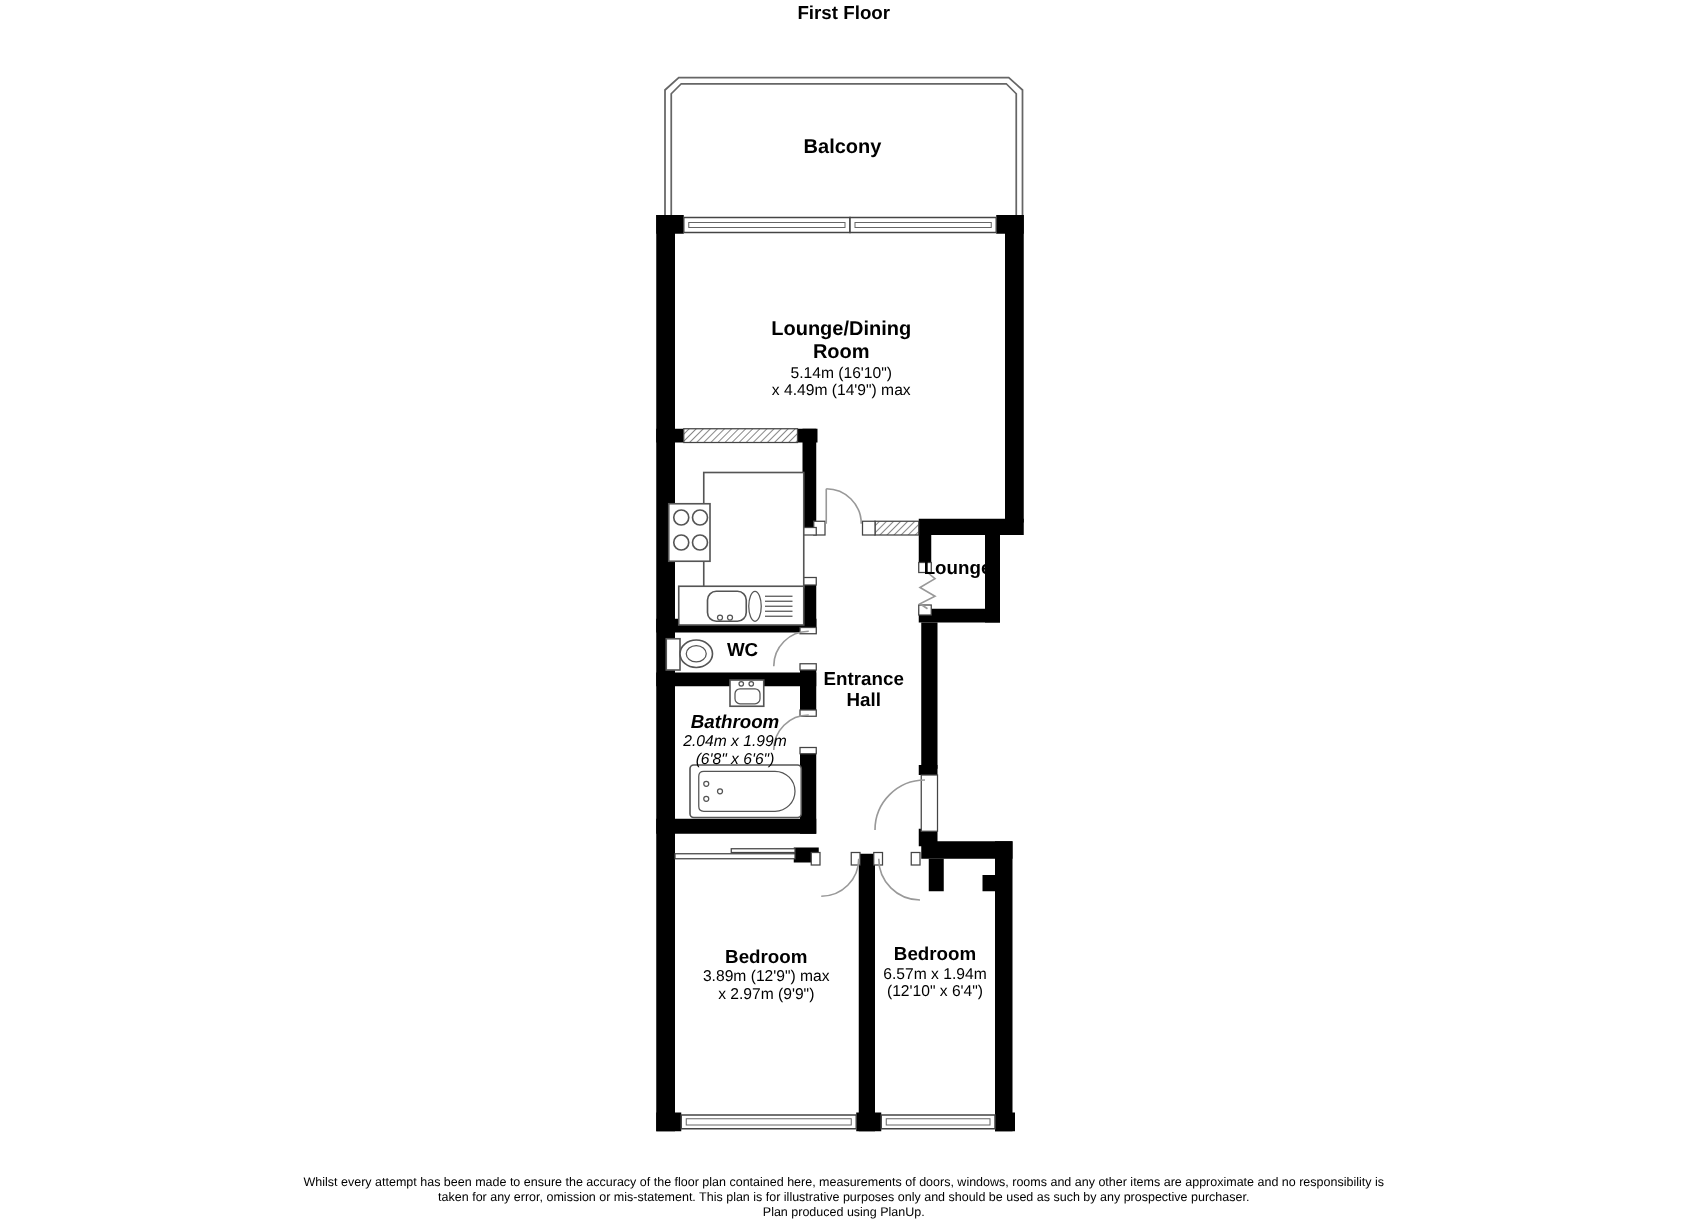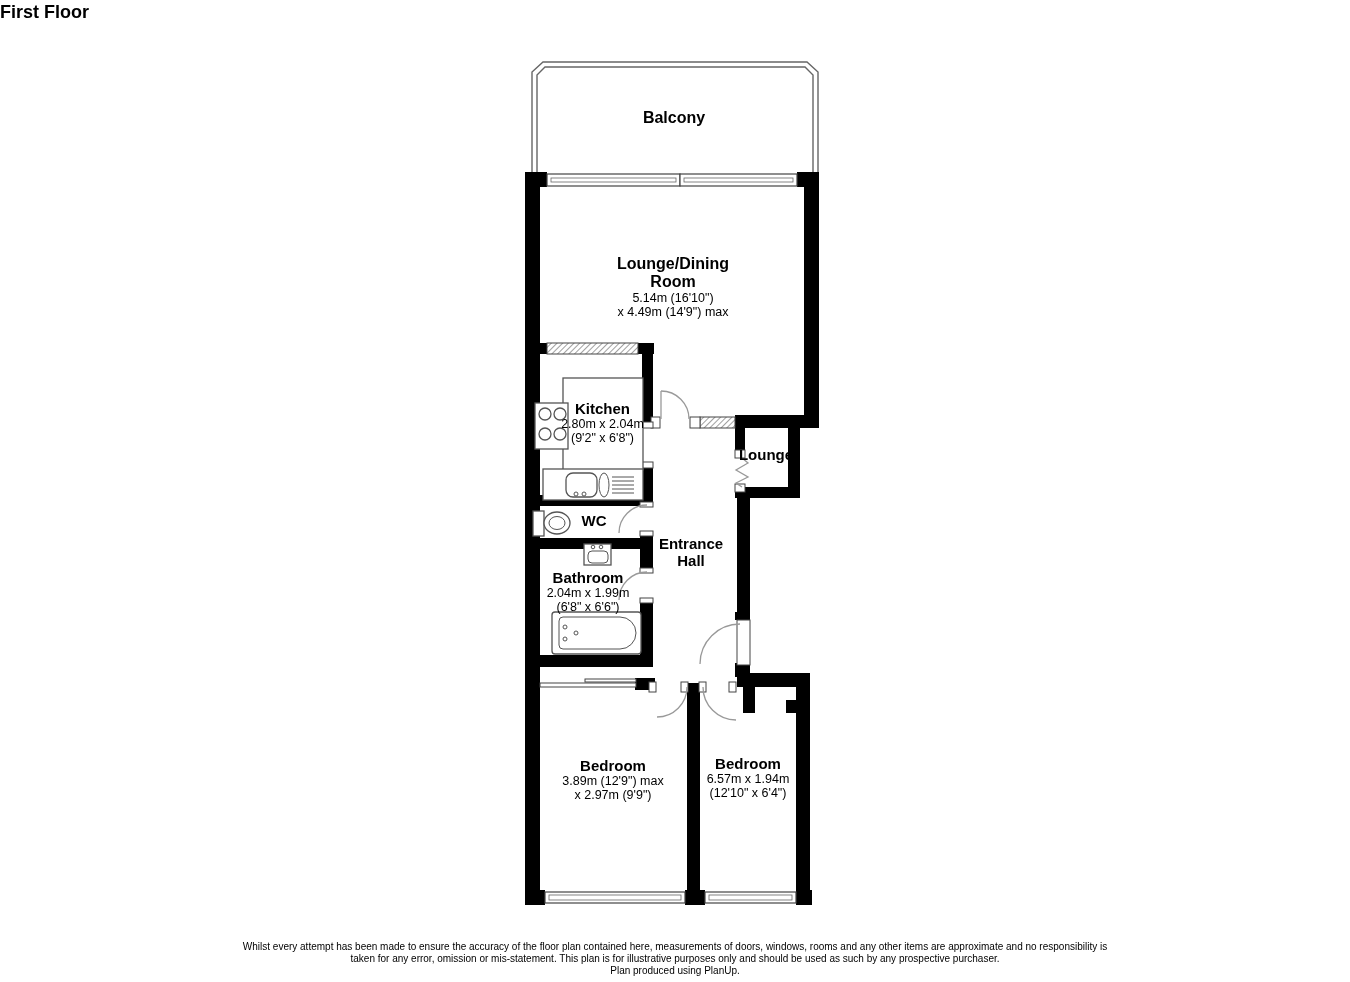--- a/index.html
+++ b/index.html
@@ -9,21 +9,21 @@
   svg{position:absolute;left:0;top:0;}
   .wall{fill:var(--wall,#000);stroke:none;}
   .frame{fill:#ffffff;stroke:#444;stroke-width:1;}
   .win{fill:#ffffff;stroke:#444;stroke-width:1.2;}
   .wininner{fill:#ffffff;stroke:#666;stroke-width:0.8;}
   .hatchwin{fill:url(#hatch);stroke:#444;stroke-width:1;}
   .thin{fill:none;stroke:var(--thin-line,#666);stroke-width:1.4;}
   .arc{fill:none;stroke:var(--door-line,#999);stroke-width:1.3;}
   .fx{fill:#ffffff;stroke:var(--fixture-line,#555);stroke-width:1.3;}
   .fxs{fill:none;stroke:var(--fixture-line,#555);stroke-width:1;}
-  .title{left:0;top:2px;width:100%;font-size:18px;font-weight:bold;}
+  .title{left:0;top:2px;width:100%;text-align:center;font-size:15px;font-weight:bold;}
   .subtitle{left:0;top:23px;width:100%;text-align:center;font-size:11.5px;}
   .room-label{text-align:center;}
   .rname{font-weight:bold;font-size:15px;line-height:17px;white-space:nowrap;}
   .rname-big{font-weight:bold;font-size:16px;line-height:18px;white-space:nowrap;}
   .rdim{font-size:12.5px;line-height:14px;white-space:nowrap;}
   .total{left:0;top:915px;width:100%;text-align:center;font-size:17px;}
   .disc{left:100px;width:1150px;text-align:center;font-size:10px;line-height:11.5px;}
 </style>
 </head>
 <body>
@@ -171,40 +171,35 @@
     <div class="rname-big">Balcony</div>
   </div>
 
   <div class="abs room-label" style="left:563px;top:255px;width:220px;">
     <div class="rname-big">Lounge/Dining</div>
     <div class="rname-big">Room</div>
     <div class="rdim">5.14m (16'10")</div>
     <div class="rdim">x 4.49m (14'9") max</div>
   </div>
 
-  <div class="abs room-label" style="left:540px;top:400px;width:125px;">
-    <div class="rname">Kitchen</div>
-    <div class="rdim">2.80m x 2.04m</div>
-    <div class="rdim">(9'2" x 6'8")</div>
-  </div>
 
   <div class="abs room-label" style="left:731px;top:446px;width:70px;">
     <div class="rname">Lounge</div>
   </div>
 
   <div class="abs room-label" style="left:564px;top:512px;width:60px;">
     <div class="rname">WC</div>
   </div>
 
   <div class="abs room-label" style="left:641px;top:535px;width:100px;">
     <div class="rname">Entrance</div>
     <div class="rname">Hall</div>
   </div>
 
-  <div class="abs room-label" style="left:523px;top:569px;width:130px;">
+  <div class="abs room-label" style="left:523px;top:569px;width:130px;font-style:italic;">
     <div class="rname">Bathroom</div>
     <div class="rdim">2.04m x 1.99m</div>
     <div class="rdim">(6'8" x 6'6")</div>
   </div>
 
   <div class="abs room-label" style="left:533px;top:757px;width:160px;">
     <div class="rname">Bedroom</div>
     <div class="rdim">3.89m (12'9") max</div>
     <div class="rdim">x 2.97m (9'9")</div>
   </div>

